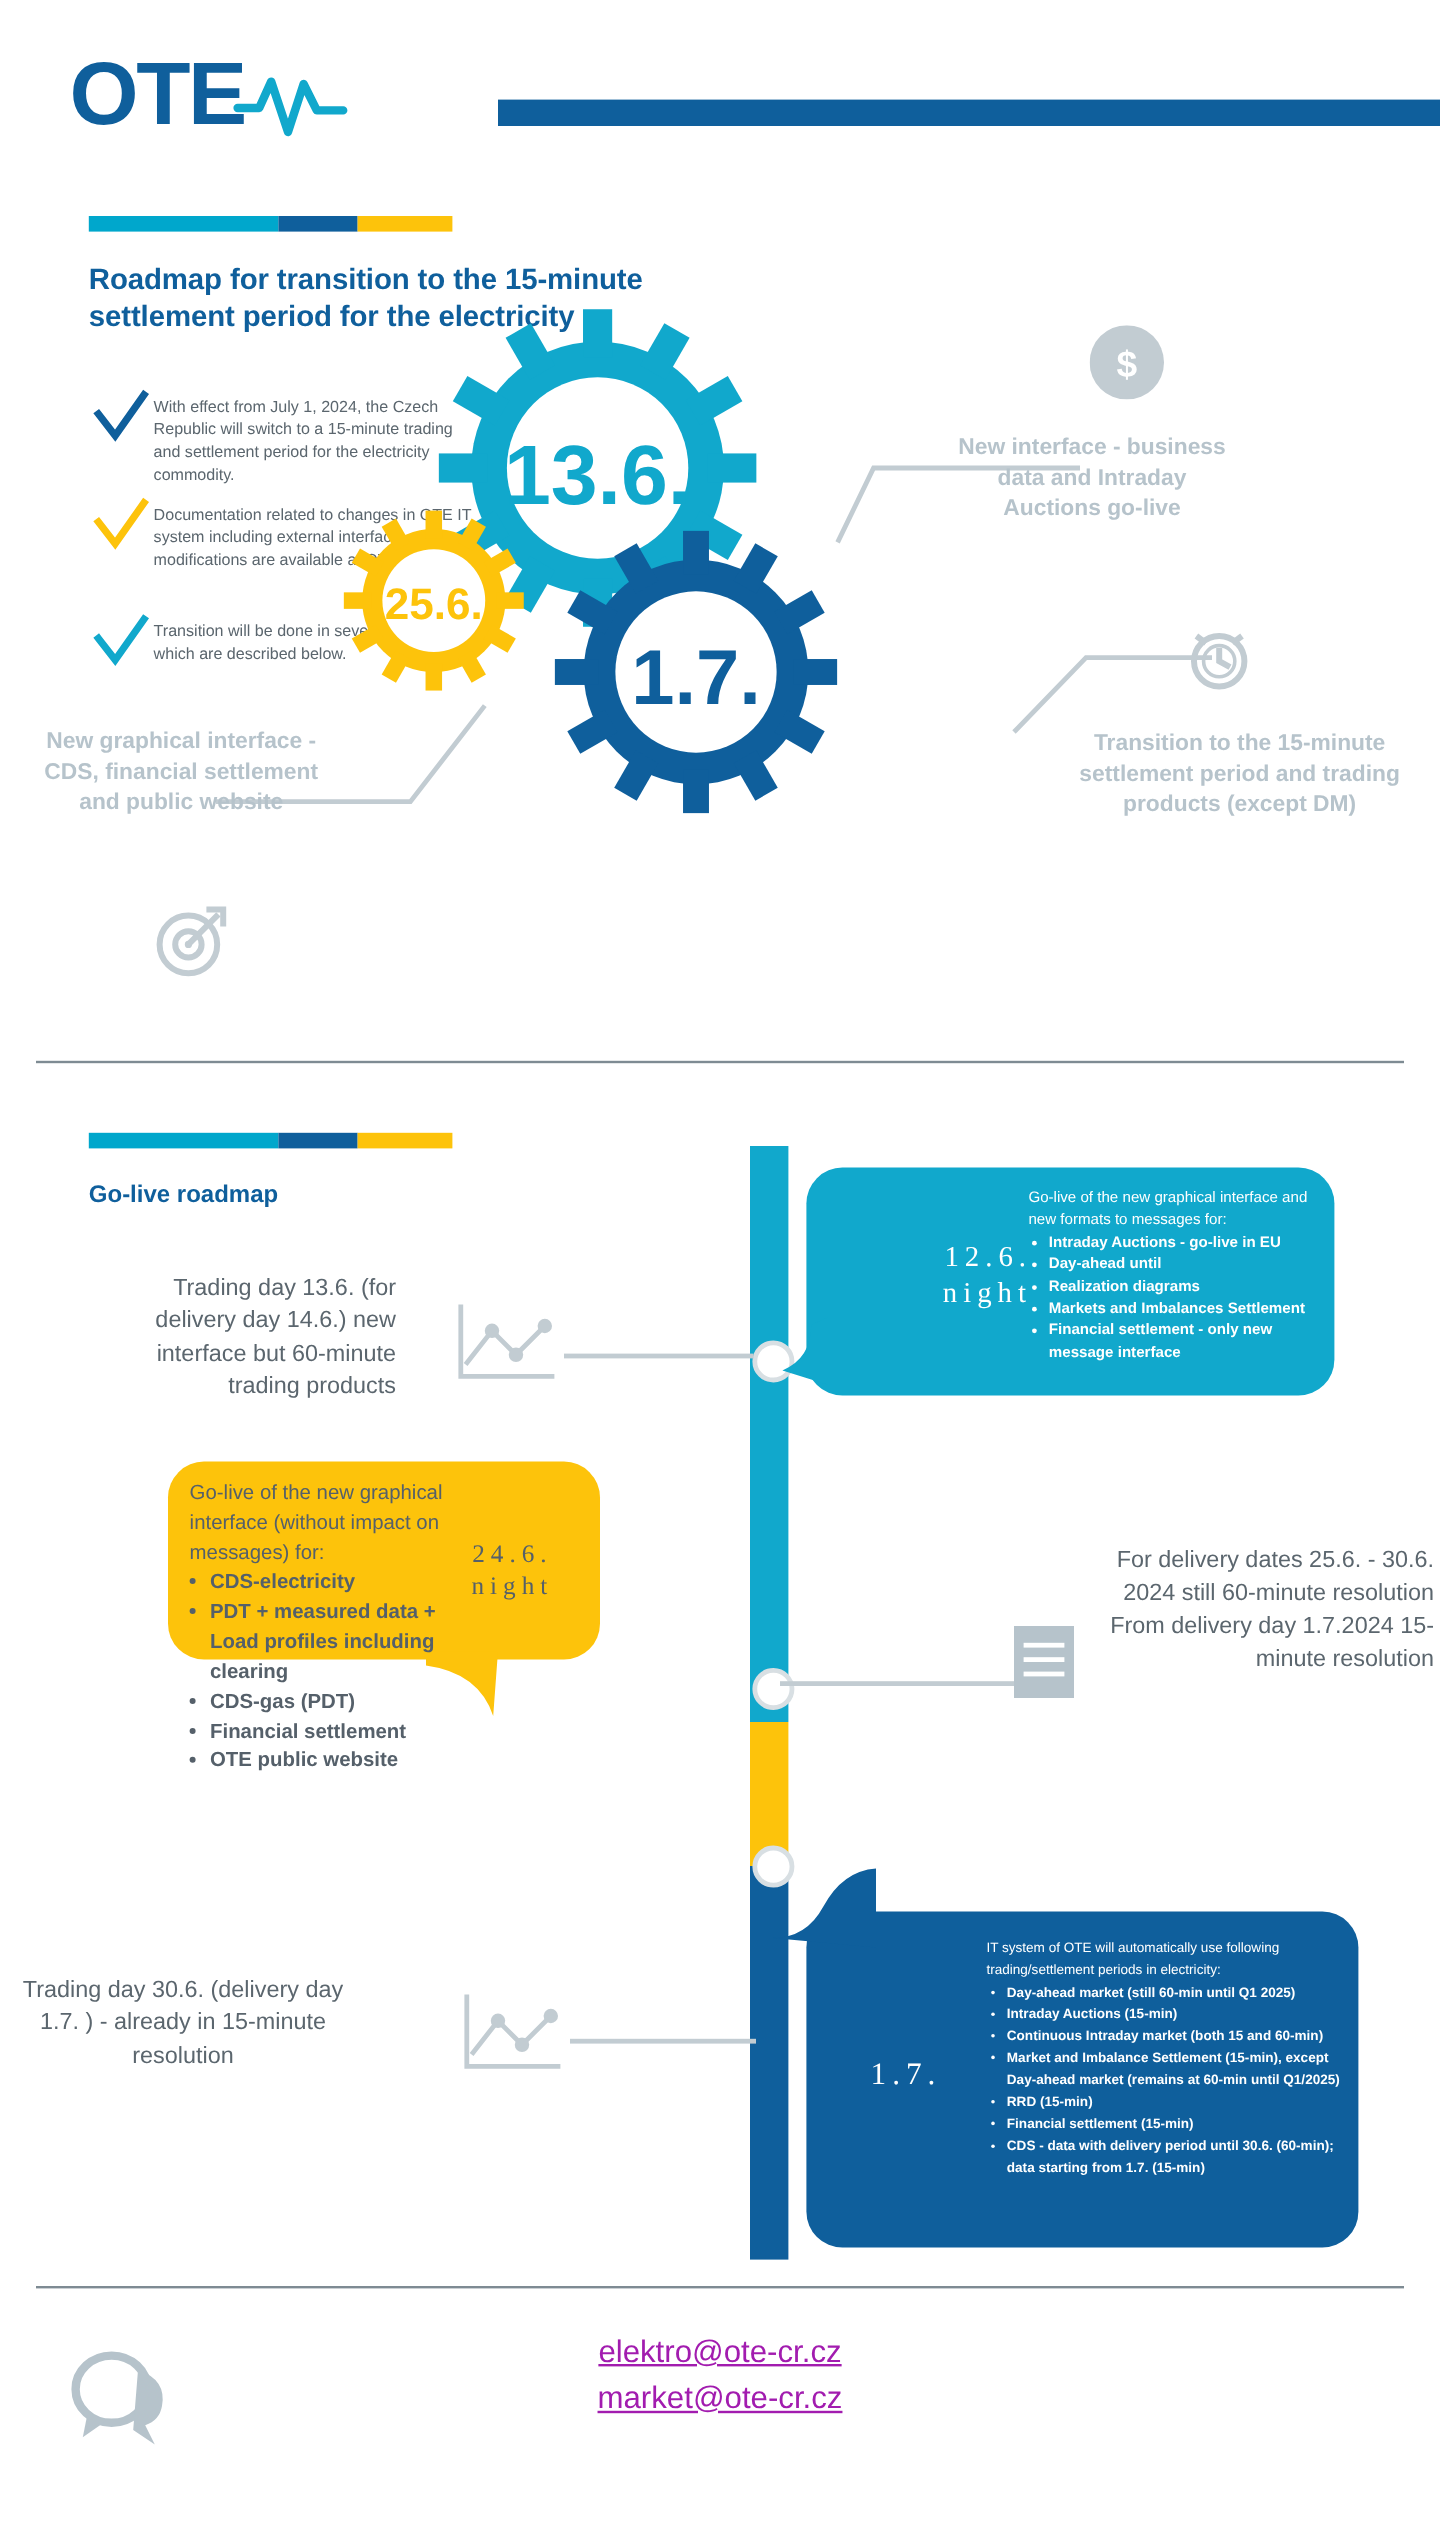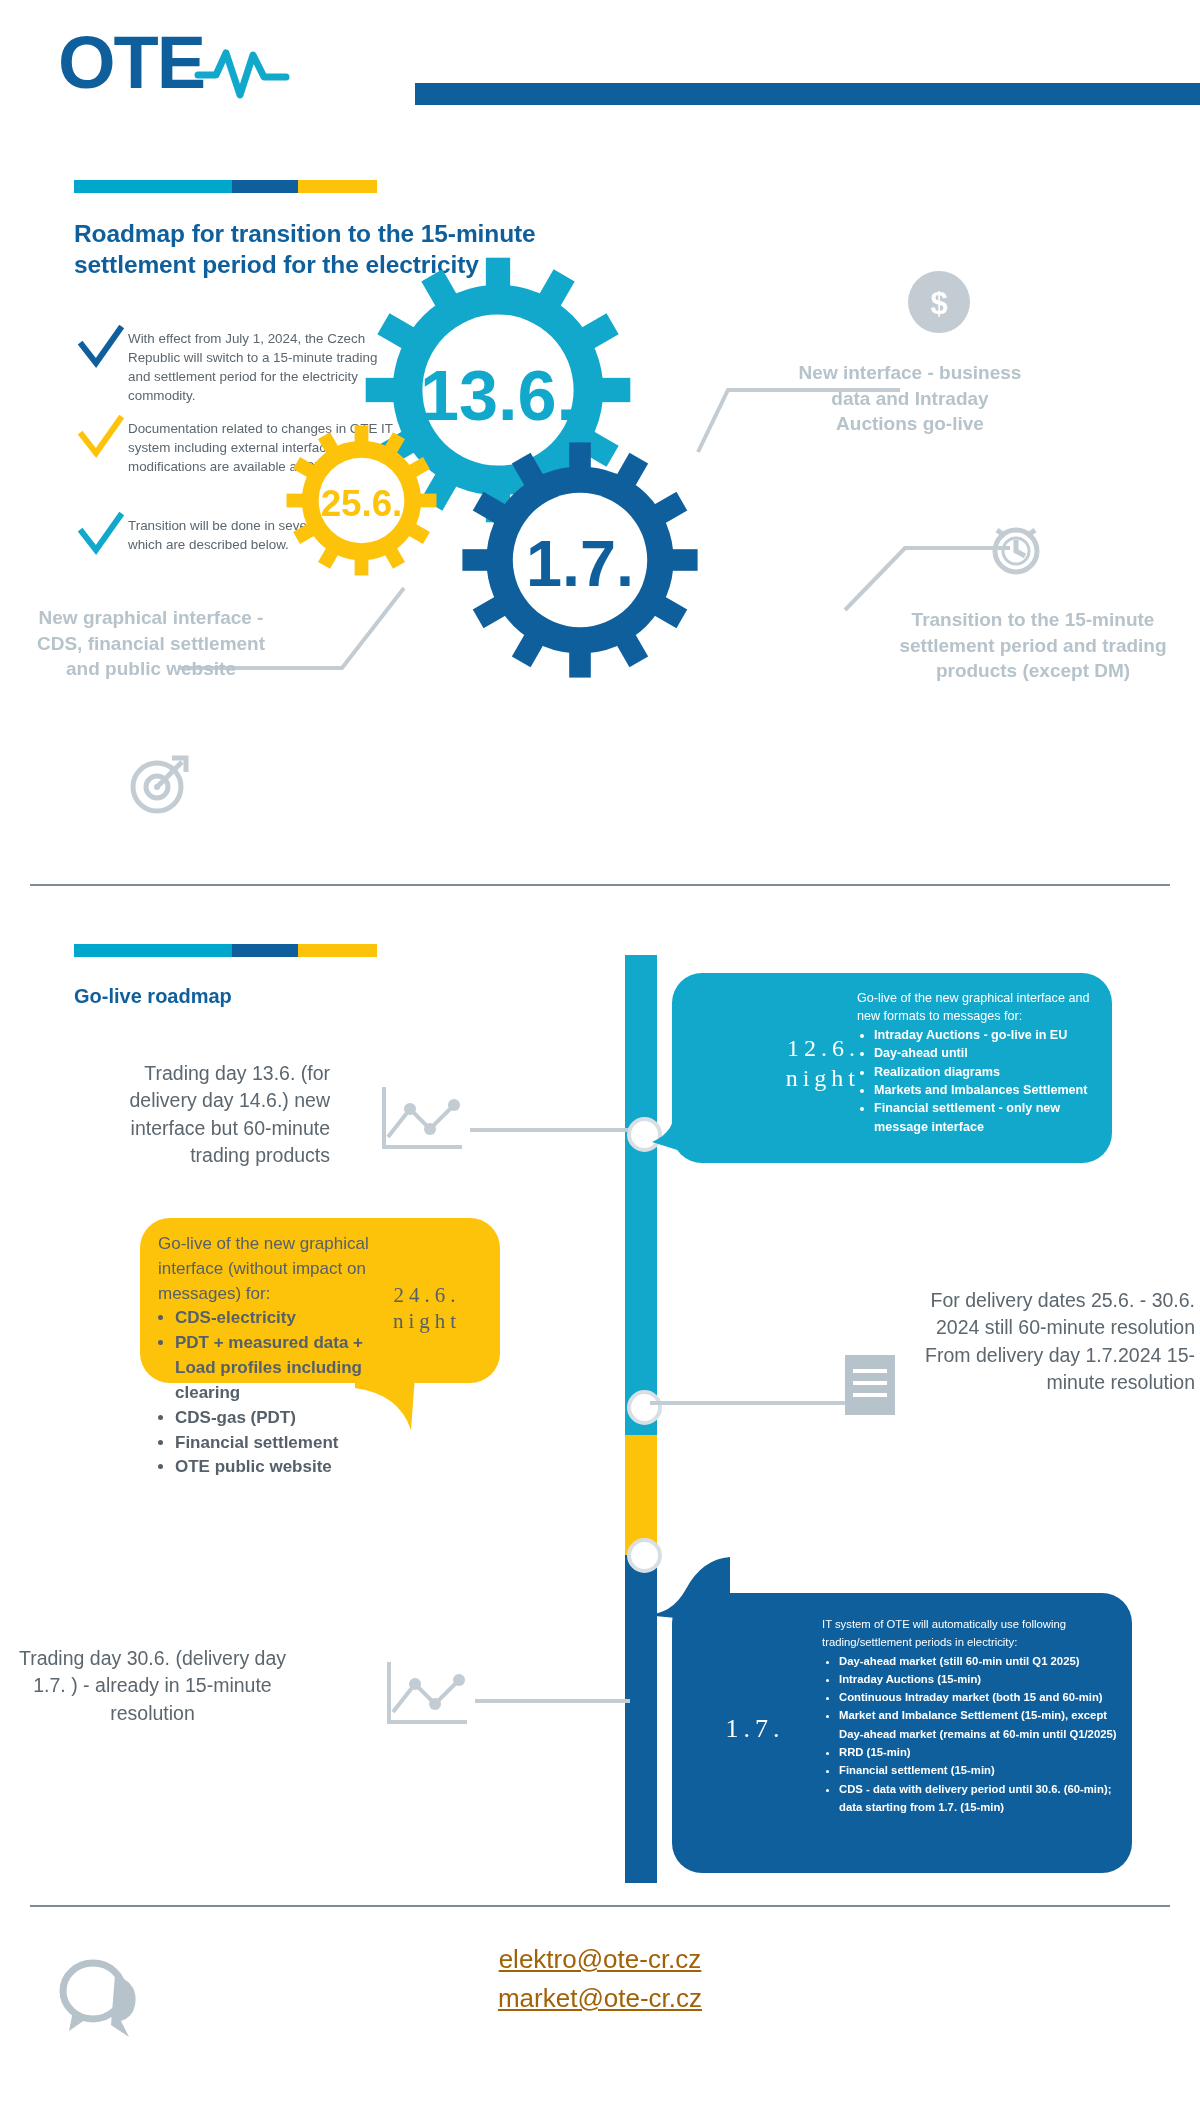--- a/index.html
+++ b/index.html
@@ -4,21 +4,21 @@
 <style>
   html,body{margin:0;padding:0;background:#ffffff;}
   body{
     width:1200px; height:2101px; position:relative; overflow:hidden;
     font-family:"Liberation Sans", sans-serif;
     color:#5b666e;
   }
   .abs{position:absolute;}
 
   
-  #logo-wrap{left:58px; top:28px; width:300px; height:80px;}
+  #logo-wrap{left:58px; top:43px; width:300px; height:80px;}
   #header-bar{left:415px; top:83px; width:800px; height:22px; background:#0f5f9c;}
   #accent-bar-1{left:74px; top:180px; width:303px; height:13px; display:flex;}
   #accent-bar-2{left:74px; top:944px; width:303px; height:13px; display:flex;}
   .accent-seg-c{flex:0 0 52%; background:#00a7cc;}
   .accent-seg-b{flex:0 0 22%; background:#0f5f9c;}
   .accent-seg-y{flex:0 0 26%; background:#fdc30b;}
 
   #page-title{left:74px; top:218px; width:500px; font-size:24.5px; font-weight:bold;
     color:#0f5f9c; line-height:1.28; letter-spacing:-.1px;}
 
@@ -105,21 +105,21 @@
   #chart-icon-2{left:385px; top:1660px;}
   #doc-icon{left:845px; top:1355px;}
   .hline{position:absolute; height:4px; background:#c2ccd2;}
   #hline-1{left:470px; top:1128px; width:158px;}
   #hline-2{left:475px; top:1699px; width:155px;}
   #hline-3{left:650px; top:1401px; width:195px;}
 
   
   #footer{left:0; top:1940px; width:1200px; text-align:center;}
   #footer-lead{font-size:26px; color:#5b666e; margin-bottom:4px;}
-  .footer-mail{font-size:26px; color:#a16207; text-decoration:underline; display:block;
+  .footer-mail{font-size:26px; color:#a21caf; text-decoration:underline; display:block;
     line-height:1.5;}
   #speech-icon{left:55px; top:1955px;}
 </style>
 </head>
 <body>
 
 <div class="abs" id="logo-wrap">
   <svg width="300" height="80" viewBox="0 0 300 80">
     <text x="0" y="60" font-family="Liberation Sans, sans-serif" font-size="74" font-weight="bold" fill="#0f5f9c" letter-spacing="-2">OTE</text>
     <path d="M140 47 h18 l10 -22 l14 42 l13 -40 l11 22 h22" stroke="#11a8cc" stroke-width="7" fill="none" stroke-linecap="round" stroke-linejoin="round"></path>

